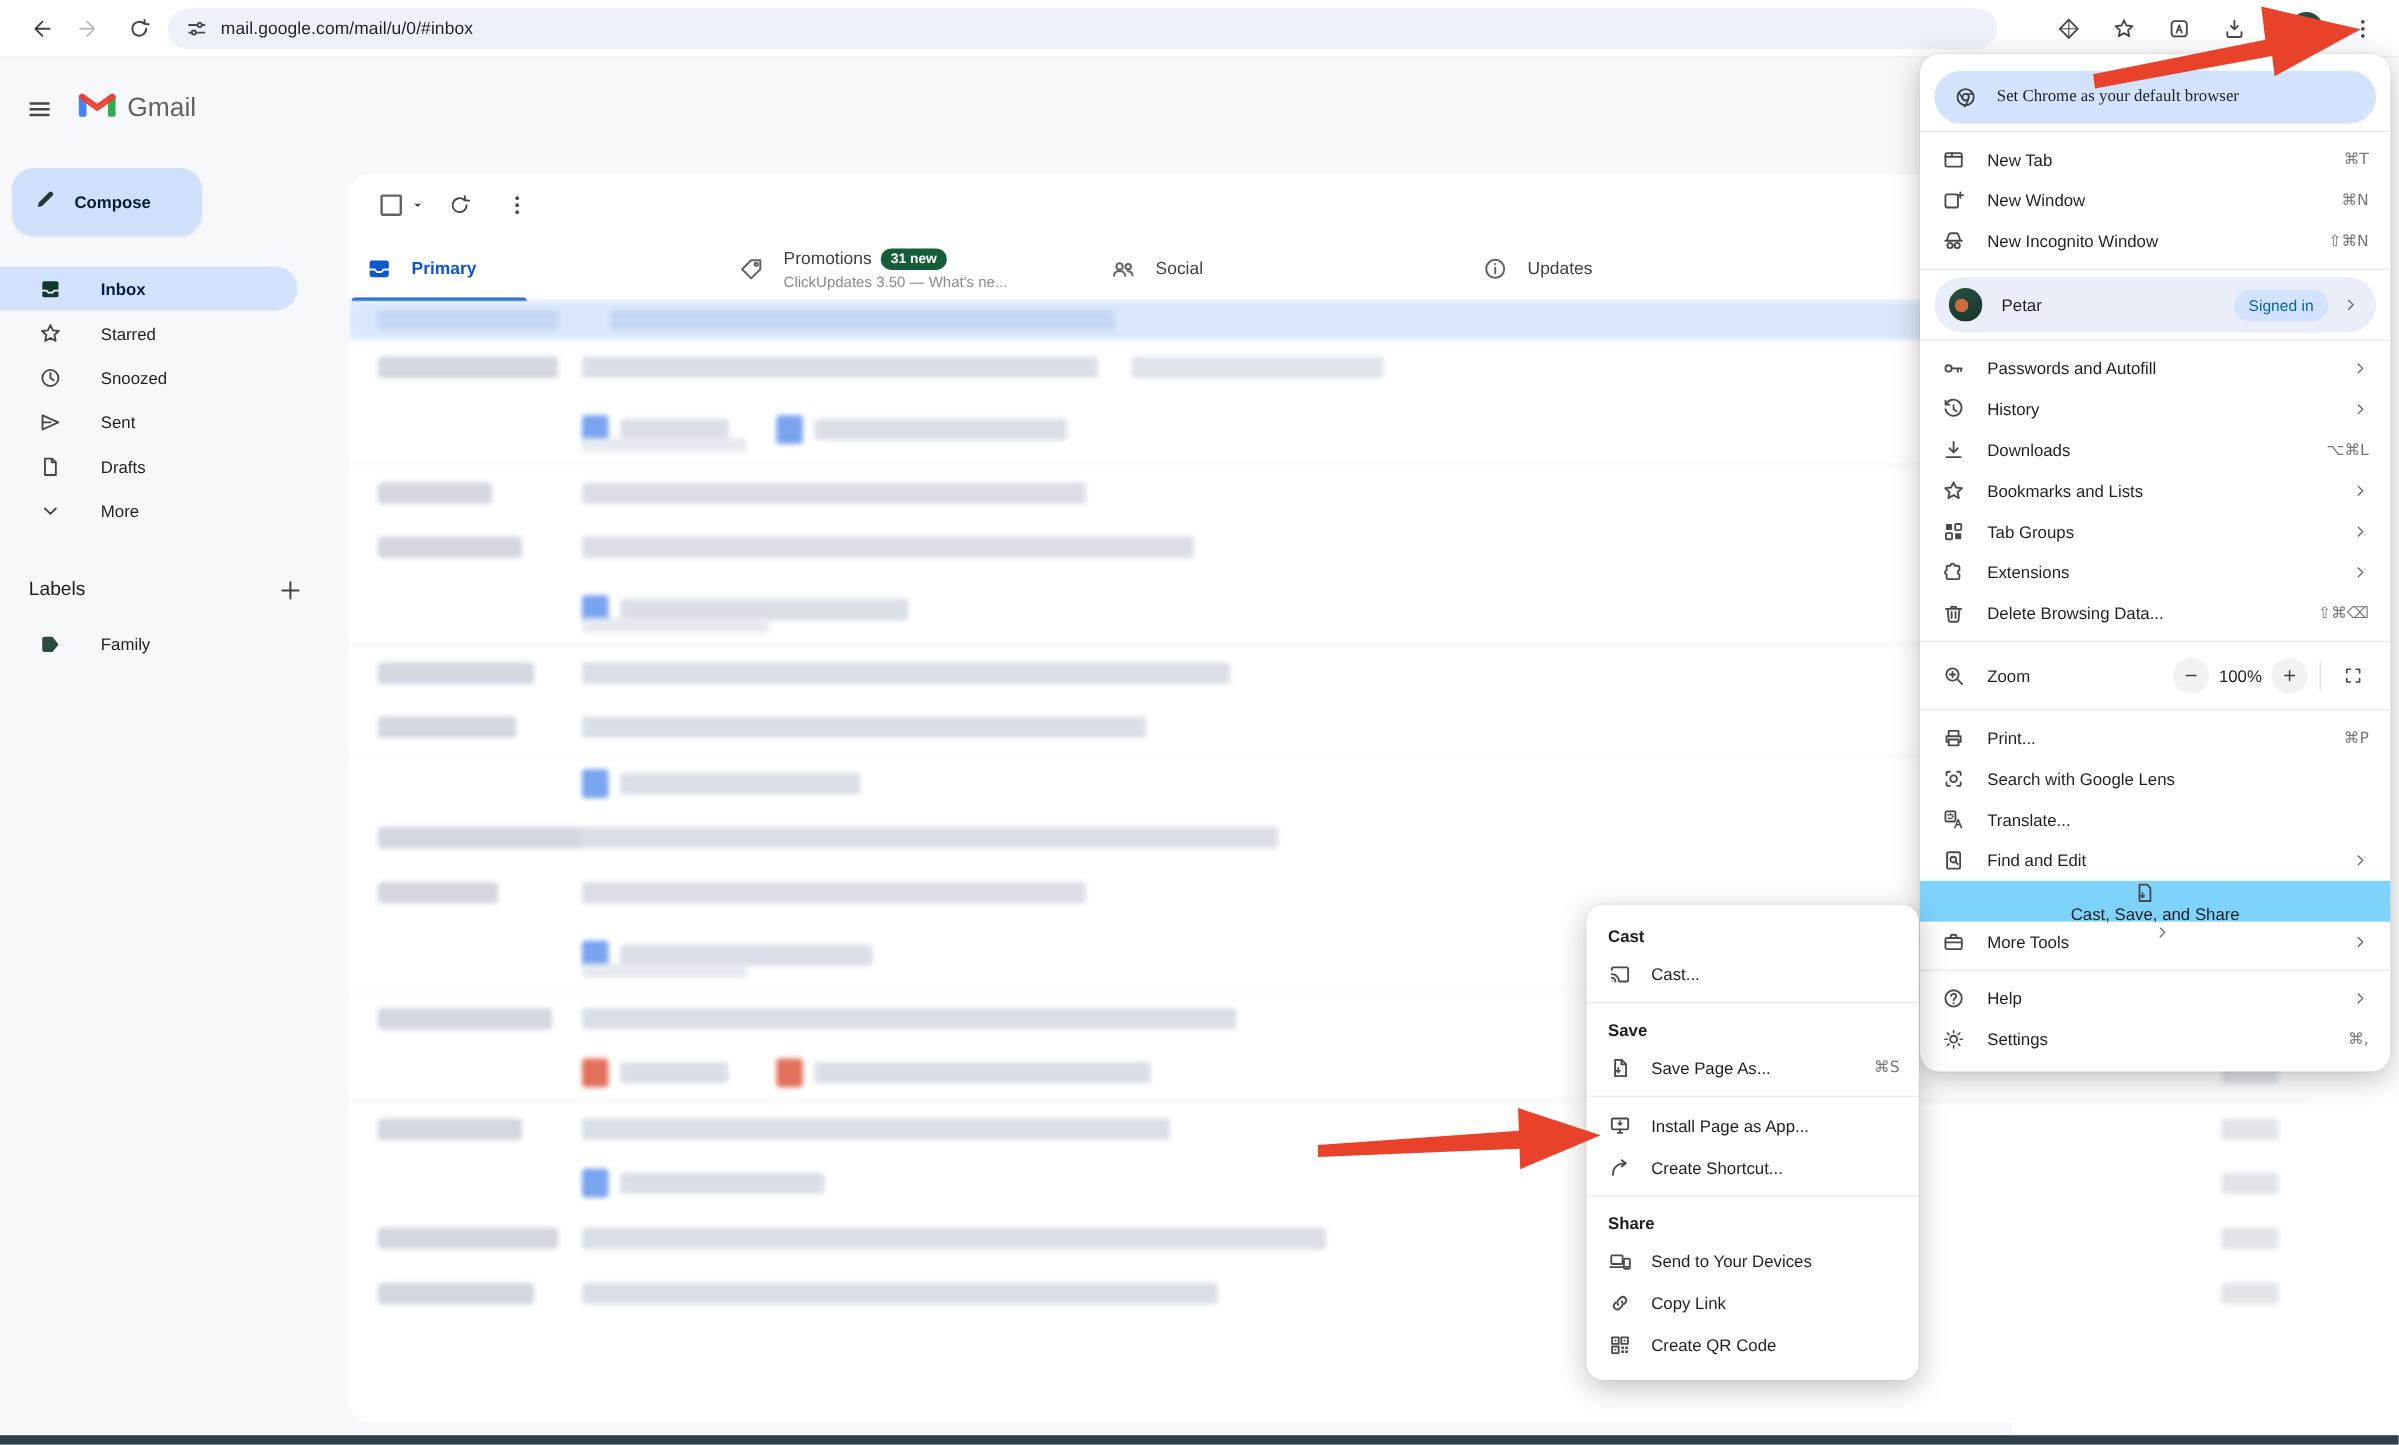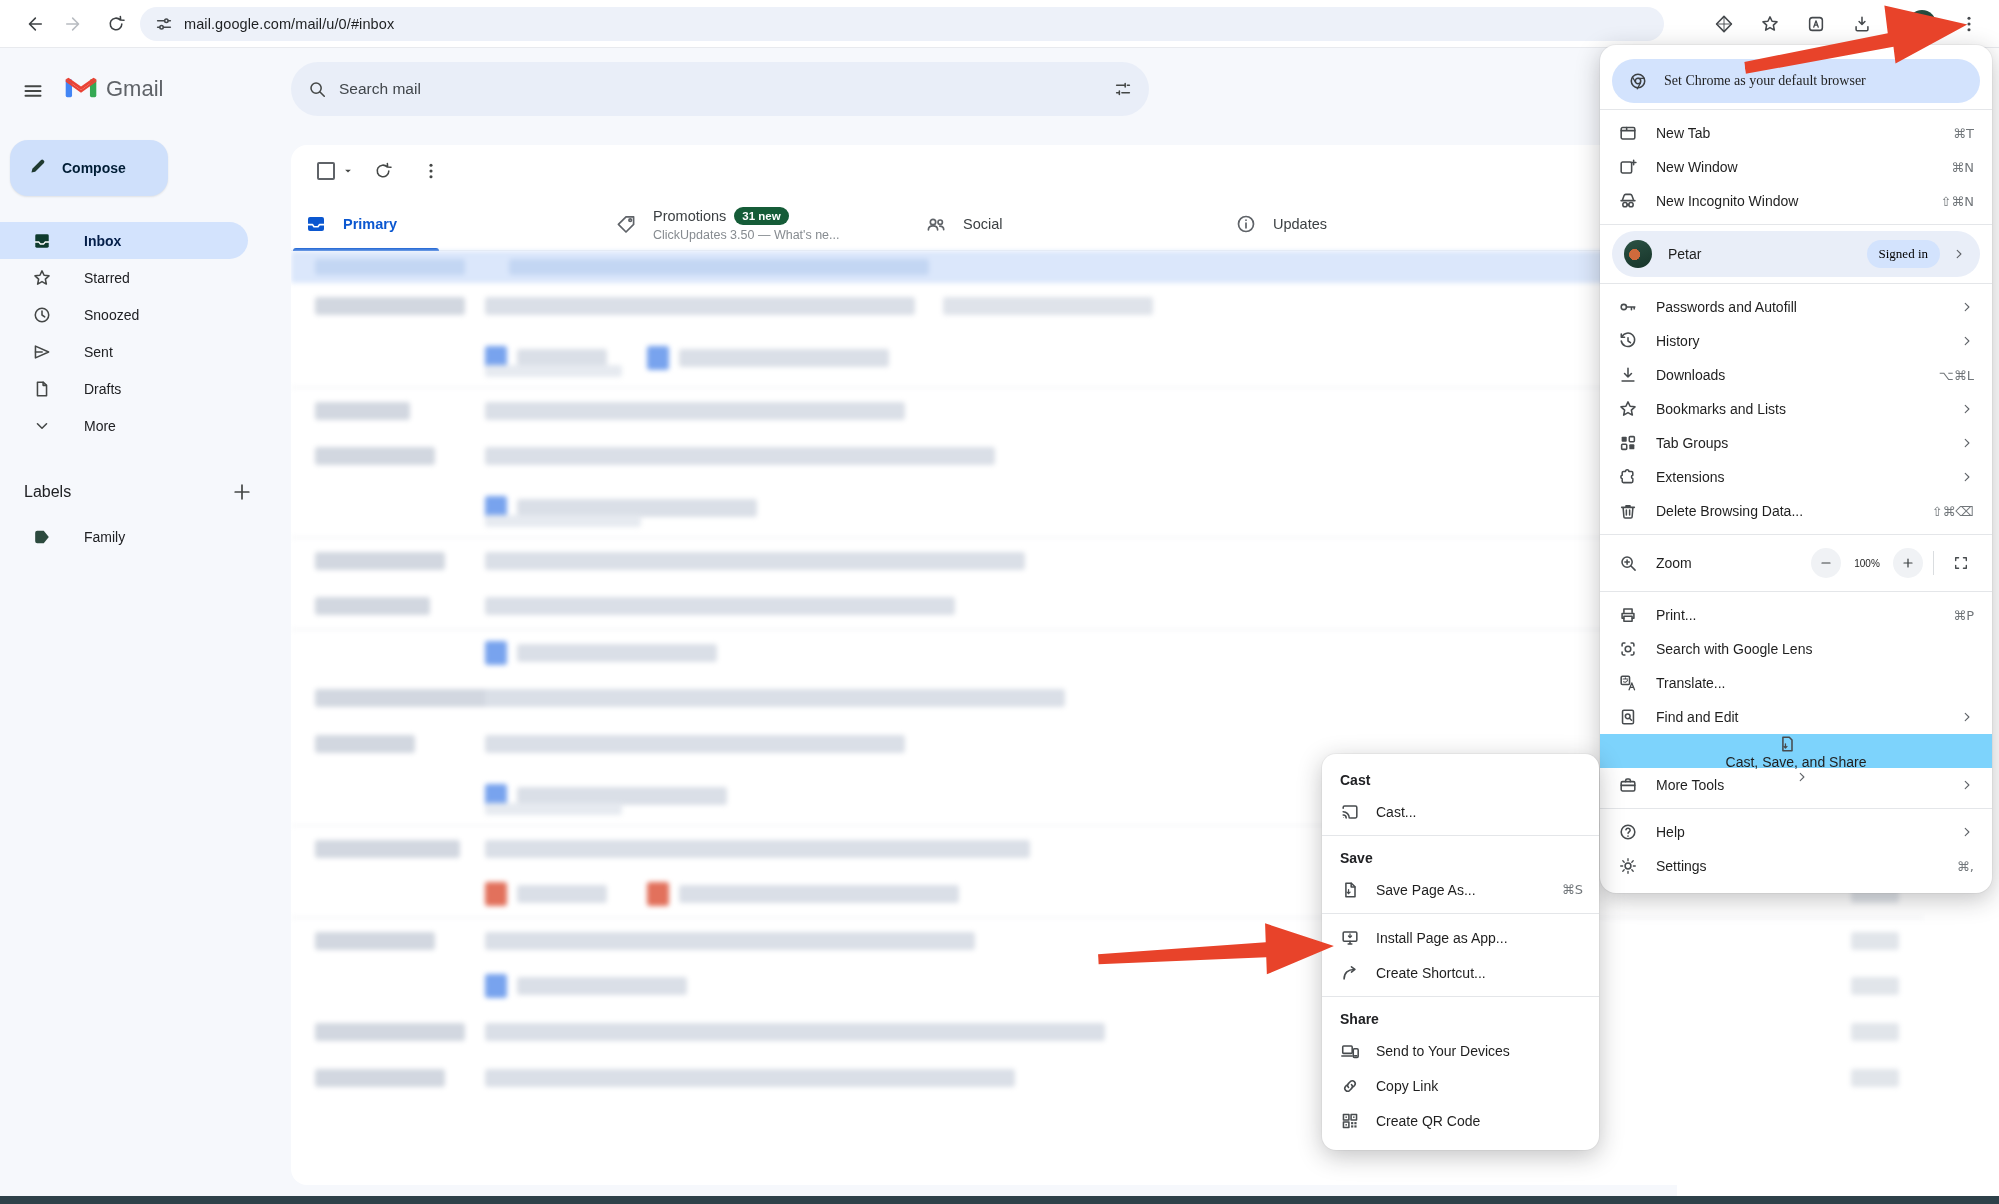--- a/index.html
+++ b/index.html
@@ -89,27 +89,27 @@
   .mi { display:flex; align-items:center; height:34px; padding:0 18px 0 18px; font-size:14px; color:#1f1f1f; }
   .mi .ic { width:20px; height:20px; margin-right:18px; color:#474b4e; flex:none; display:flex; }
   .mi .lbl { flex:1; white-space:nowrap; }
   .mi .sc { color:#72777b; font-size:13px; margin-left:12px; font-family:"DejaVu Sans",sans-serif; }
   .mi .chev { margin-left:12px; display:flex; color:#5f6368; }
   .mi.hl { background:#7dd3fc;flex-direction:column; }
   .profile { margin:4px 12px; background:#e9eef8; border-radius:999px; height:46px; display:flex; align-items:center; padding:0 14px 0 12px; }
   .avatar { width:28px; height:28px; border-radius:50%; flex:none; margin-right:16px;
     background: radial-gradient(circle at 38% 52%, #cf6a3c 0 24%, rgba(0,0,0,0) 25%), linear-gradient(160deg,#2b5244,#173429); }
   .pname { flex:1; font-size:14px; color:#1f1f1f; }
-  .signed { background:#d3e3fd; color:#000000; font-size:13px; padding:6px 12px; border-radius:999px;font-family:Liberation Serif, serif; }
+  .signed { background:#d3e3fd; color:#0369a1; font-size:13px; padding:6px 12px; border-radius:999px; }
   .profile .chev { margin-left:12px; display:flex; color:#5f6368; }
   .zoom-row { display:flex; align-items:center; height:44px; padding:0 14px 0 18px; font-size:14px; color:#1f1f1f; }
   .zoom-row .ic { width:20px; margin-right:18px; color:#474b4e; display:flex; }
   .zoom-row .lbl { flex:1; }
   .zbtn { width:30px; height:30px; border-radius:50%; background:#f0f2f5; display:flex; align-items:center; justify-content:center; color:#3c4043; }
-  .zval { width:52px; text-align:center; font-size:10px; color:#1f1f1f; }
+  .zval { width:52px; text-align:center; font-size:14px; color:#1f1f1f; }
   .zsep { width:1px; height:24px; background:#dadde0; margin:0 10px; }
   .zfull { width:34px; height:30px; display:flex; align-items:center; justify-content:center; color:#474b4e; }
 
   
   .submenu { position:absolute; left:1322px; top:714px; width:277px; background:#fff; border-radius:14px; box-shadow:0 6px 24px rgba(32,33,36,.28), 0 0 0 1px rgba(32,33,36,.04); padding:10px 0 12px; z-index:55;margin-top:40px; }
   .sm-head { font-size:14px; font-weight:700; color:#202124; padding:8px 18px 6px; }
   .sm-item { display:flex; align-items:center; height:35px; padding:0 16px 0 18px; font-size:14px; color:#1f1f1f; }
   .sm-item .ic { width:20px; height:20px; margin-right:16px; color:#474b4e; flex:none; display:flex; }
   .sm-item .lbl { flex:1; white-space:nowrap; }
   .sm-item .sc { color:#72777b; font-size:13px; font-family:"DejaVu Sans",sans-serif; }
@@ -130,34 +130,20 @@
     <div class="logo">
       <span>
         <svg width="34" height="26" viewBox="0 0 30 22">
           <rect x="1.5" y="4" width="5.6" height="16" rx="1.4" fill="#4285f4"></rect>
           <rect x="22.9" y="4" width="5.6" height="16" rx="1.4" fill="#34a853"></rect>
           <path d="M1.5 6.4V4.2L15 13.6 28.5 4.2v2.2L15 16z" fill="#ea4335"></path>
           <path d="M1.5 4.2L15 13.6 28.5 4.2 26 2.8 15 10.5 4 2.8z" fill="#ea4335"></path>
         </svg>
       </span>
       <span class="logo-text">Gmail</span>
-    </div>
-    <div class="search-pill">
-      <span class="search-ic">
-          <svg viewBox="0 0 22 22" width="20" height="20" fill="none" stroke="currentColor" stroke-width="1.7" stroke-linecap="round" stroke-linejoin="round">
-            <circle cx="10" cy="10" r="5.6"></circle>
-            <path d="M14.3 14.3 19 19"></path>
-          </svg>
-        </span>
-      <input placeholder="Search mail" style="">
-      <span class="tune-ic">
-          <svg viewBox="0 0 22 22" width="20" height="20" fill="none" stroke="currentColor" stroke-width="1.7" stroke-linecap="round" stroke-linejoin="round">
-            <path d="M4 6.8h8.6M15.8 6.8h2.2M13.4 4.9v3.8M4 15.2h2.6M9.8 15.2h8.2M7 13.3v3.8"></path>
-          </svg>
-        </span>
     </div>
 
     <div class="compose">
       <span><svg viewBox="0 0 22 22" width="20" height="20" fill="none" stroke="currentColor" stroke-width="1.7" stroke-linecap="round" stroke-linejoin="round">
             <path d="M3.8 18.2l1-4.1 9.6-9.6a1.7 1.7 0 0 1 2.4 0l.7.7a1.7 1.7 0 0 1 0 2.4l-9.6 9.6z" fill="#1f3a30" stroke="none"></path>
           </svg></span>
       <span class="compose-label">Compose</span>
     </div>
     <div class="nav-list" id="sidebar">
         <div class="nav-item active">

